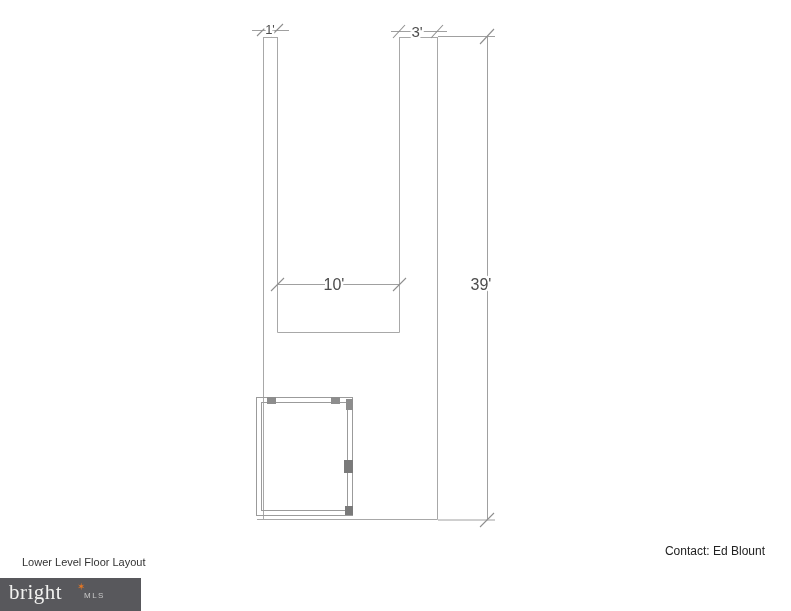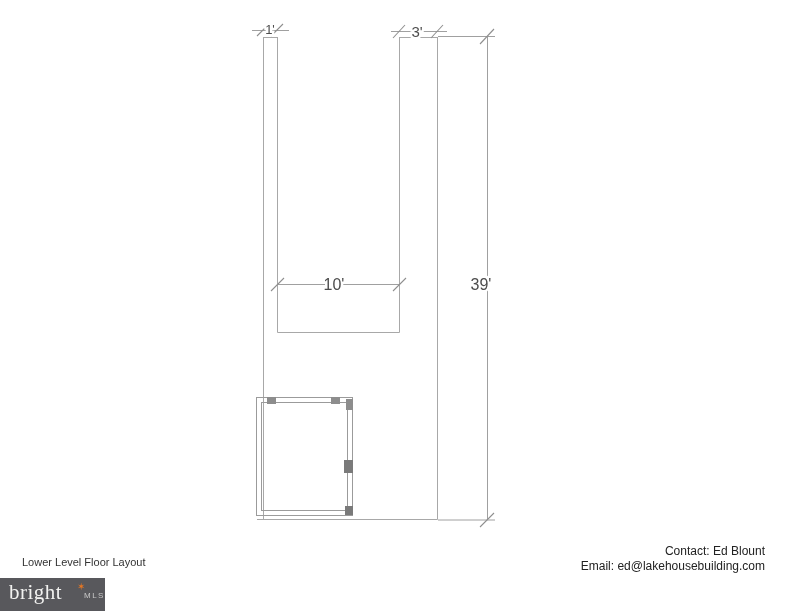--- a/index.html
+++ b/index.html
@@ -29,20 +29,21 @@
     position:absolute;left:22px;top:556px;
     font-size:11px;color:#333333;
   }
   .contact{
     position:absolute;right:26px;top:544px;
     text-align:right;font-size:12px;color:#222222;line-height:14.5px;
   }
   .logo{
     position:absolute;left:0;top:578px;width:105px;height:33px;
     background:#58585c;
+    padding-left:36px;
   }
   .logo .brand{
     position:absolute;left:9px;top:2px;
     font-family:"Liberation Serif", serif;
     font-size:21px;color:#f2f2f0;letter-spacing:0.5px;
   }
   .logo .star{
     position:absolute;left:77px;top:3px;
     color:#e87722;font-size:10px;font-family:"Liberation Sans",sans-serif;
   }
@@ -108,21 +109,20 @@
       <line class="tick" x1="480" y1="44" x2="494" y2="29"></line>
       <line class="tick" x1="480" y1="527" x2="494" y2="513"></line>
       <text class="dim-text lg" x="481" y="290">39'</text>
     </g>
   </svg>
 
   <div class="caption">Lower Level Floor Layout</div>
 
   <div class="contact">
     <div>Contact: Ed Blount</div>
-    <div>Email: ed@lakehousebuilding.com</div>
   </div>
 
   <div class="logo">
     <span class="brand">bright</span>
     <span class="star">✶</span>
     <span class="mls">MLS</span>
   </div>
 
 </div>
 

